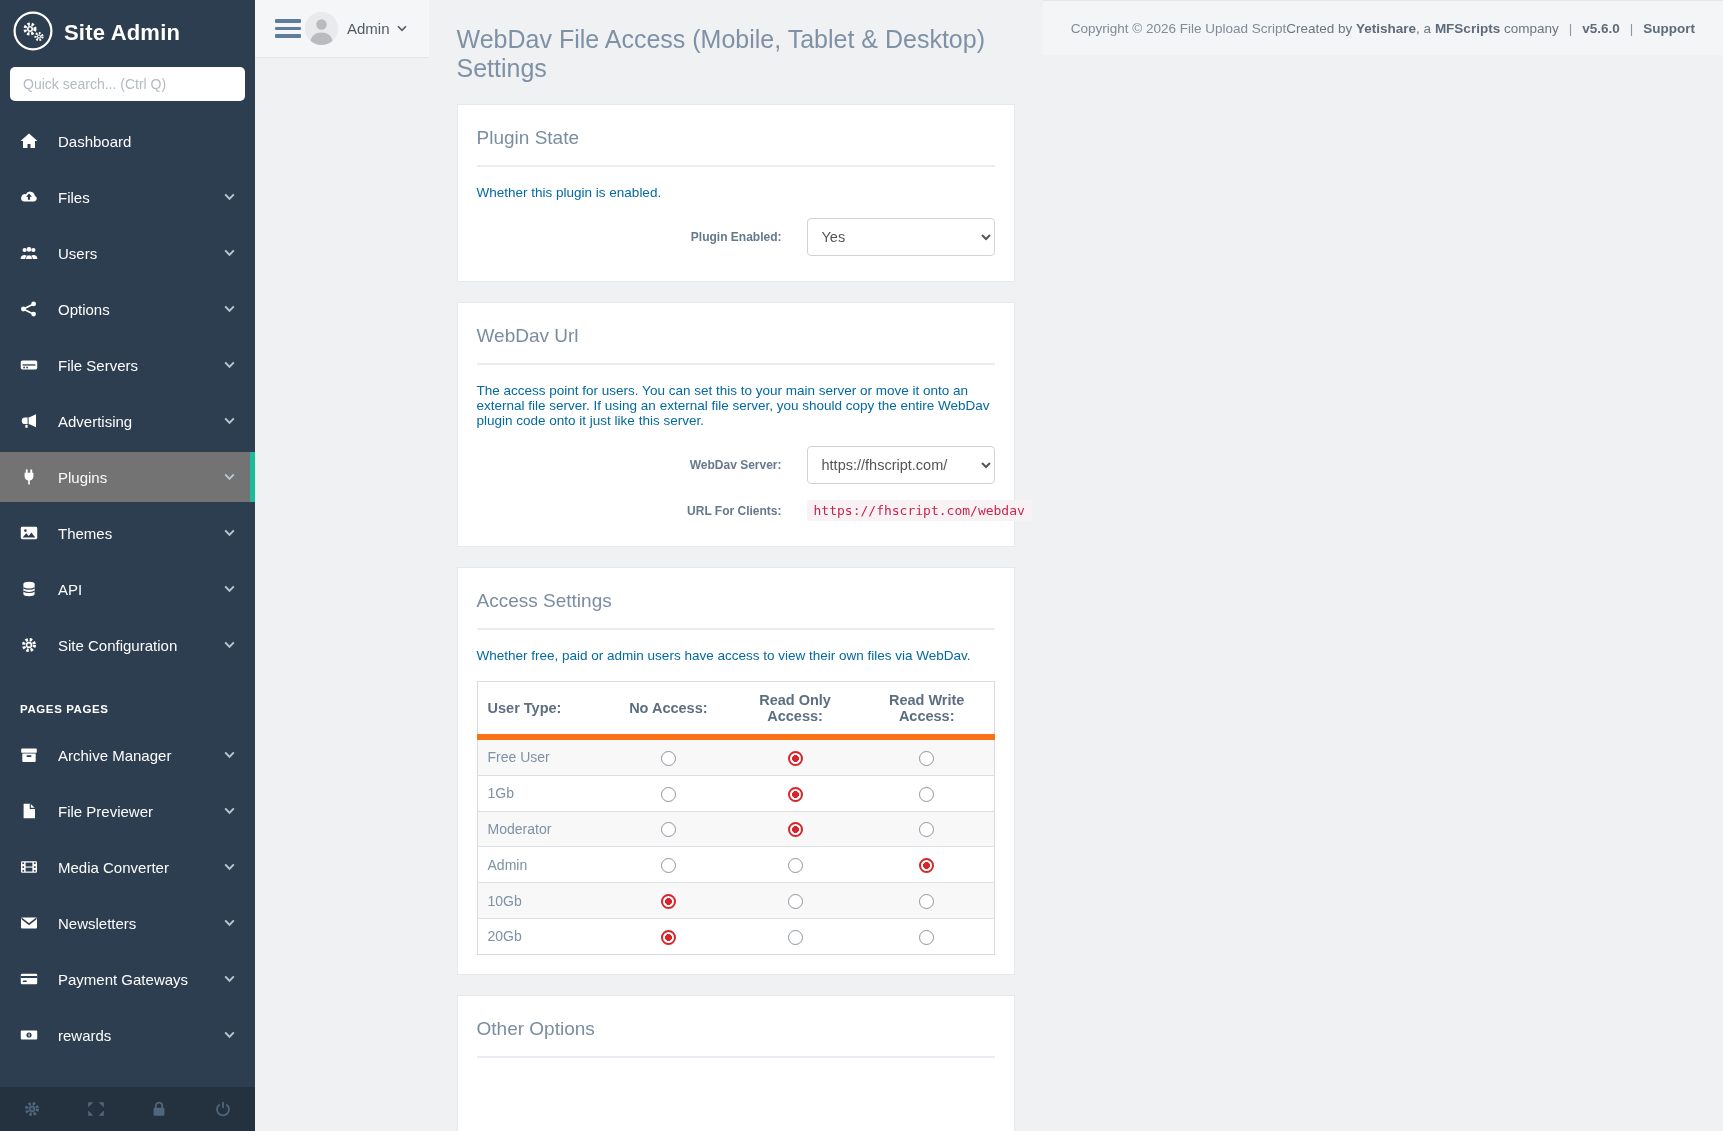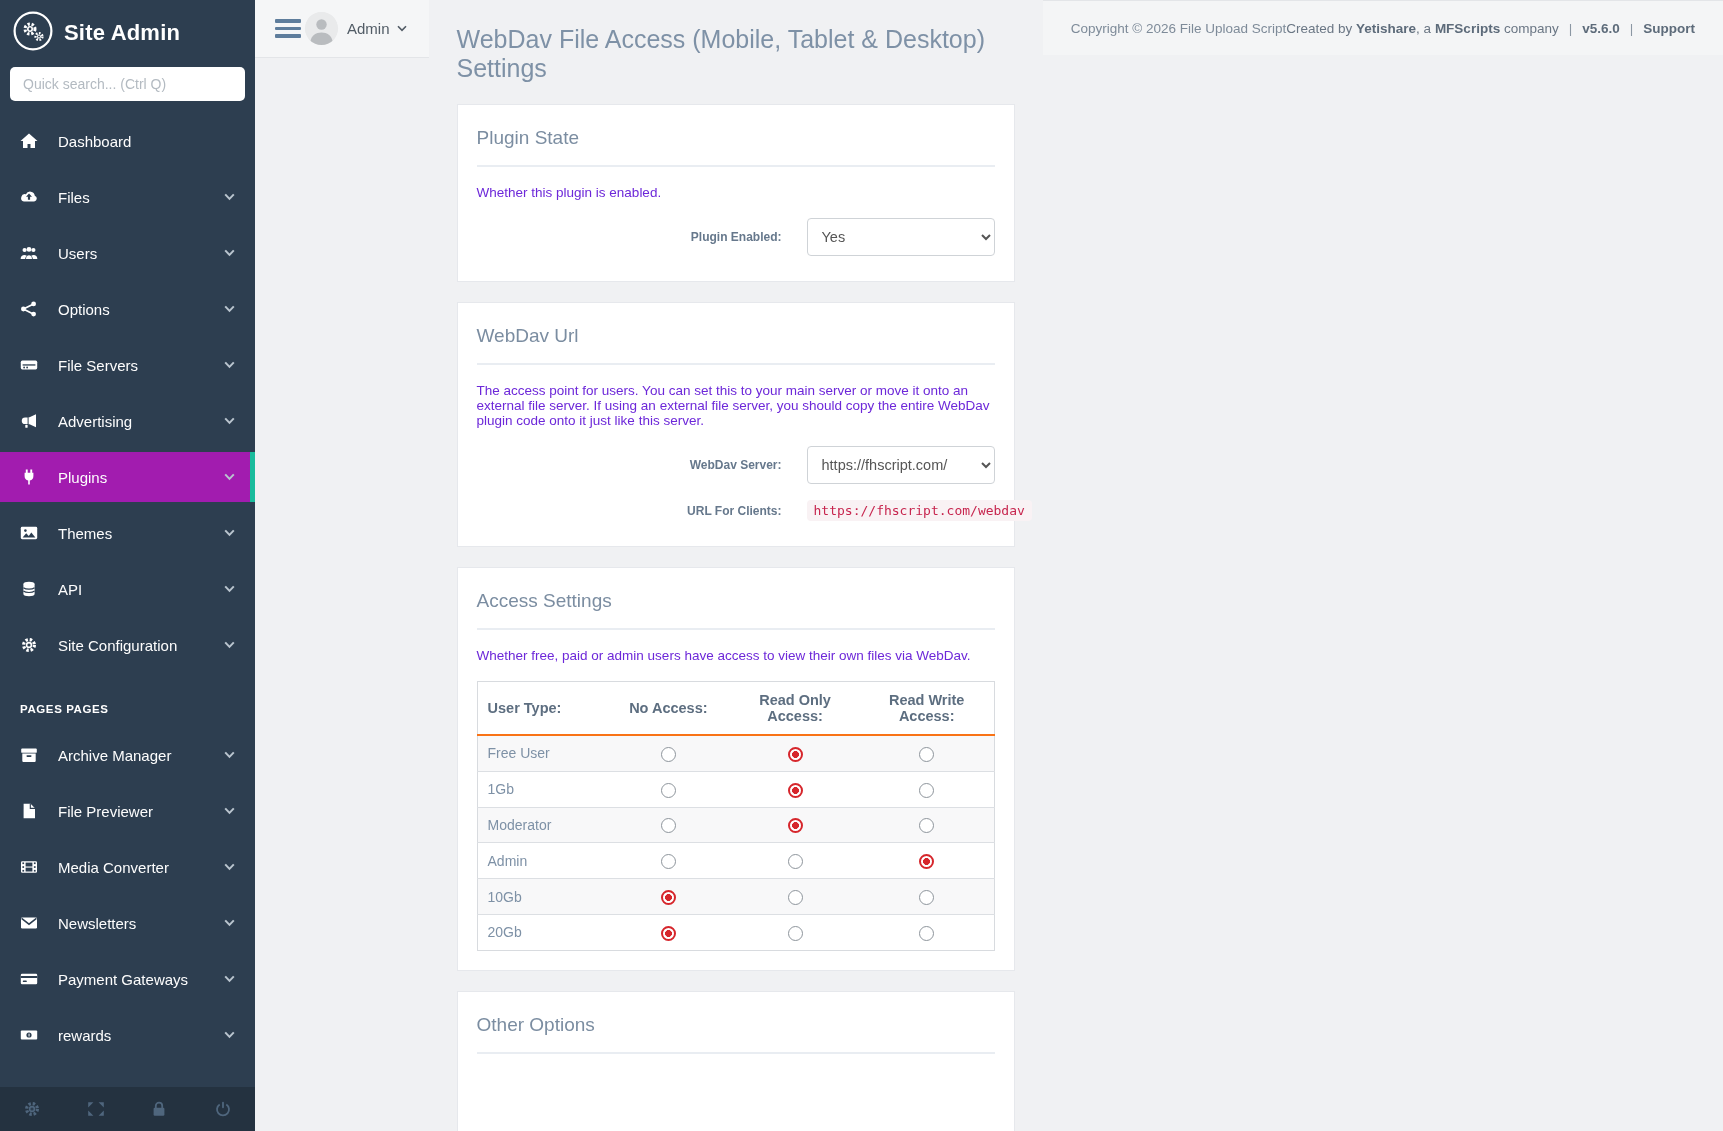--- a/index.html
+++ b/index.html
@@ -18,21 +18,21 @@
   .search-wrap input {
     width:100%; height:34px; border:none; border-radius:5px; padding:4px 13px;
     font-size:14px; color:#555; outline:none; font-family:inherit;
   }
   .search-wrap input::placeholder { color:#b3bac1; }
   .menu { flex:1; overflow:hidden; }
   .menu-item {
     height:50px; margin-bottom:6px; display:flex; align-items:center;
     padding:0 20px; font-size:15px; cursor:pointer;
   }
-  .menu-item.active { background:#a21caf; border-right:5px solid #1abc9c; padding-right:15px; }
+  .menu-item.active { background:#737373; border-right:5px solid #1abc9c; padding-right:15px; }
   .mi-icon { width:27px; display:flex; align-items:center; color:#fff; }
   .mi-label { flex:1; margin-left:11px; color:#fdfdfd; }
   .chev { color:#b9c4ce; display:flex; }
   .section-label { font-size:11.5px; font-weight:bold; letter-spacing:.6px; padding:27px 20px 15px; color:#fff; }
   .sidebar-bottom {
     height:44px; min-height:44px; background:#243240;
     display:flex; align-items:center; justify-content:space-around; color:#4f667d;
   }
   .sb-icon { display:flex; cursor:pointer; color:#4f667d; }
   
@@ -45,37 +45,37 @@
   .hamburger div { width:26px; height:3.5px; background:#5e7d9c; border-radius:1px; }
   .userbox { display:flex; align-items:center; gap:9px; cursor:pointer; }
   .avatar { width:33px; height:33px; border-radius:50%; background:#e9eaeb; overflow:hidden; display:flex; }
   .username { font-size:15px; color:#525c66; }
   .caret { color:#525c66; display:flex; margin-left:-2px; }
   .content { flex:1; overflow:hidden; padding:0 28px; }
   .page-title { font-size:25px; font-weight:400; color:#7e91a6; margin:25px 0 21px; }
   .card { background:#fff; border:1px solid #e6e8ec; padding:19px; margin-bottom:20px; }
   .card h2 { font-size:19px; font-weight:400; color:#7b8da1; margin:3px 0 16px; }
   .card-divider { border:none; border-top:2px solid #e9edf2; margin:0 0 18px; }
-  .desc { color:#6d28d9; font-size:13.5px; margin:0 0 18px; }
+  .desc { color:#0369a1; font-size:13.5px; margin:0 0 18px; }
   .form-row { display:flex; align-items:center; margin:4px 0 6px; }
   .form-row + .form-row { margin-top:16px; }
   .form-label { width:330px; min-width:330px; text-align:right; padding-right:25px; color:#66788c; font-weight:bold; font-size:12px; }
   select.ctl {
     width:527px; height:38px; border:1px solid #cfd3d7; border-radius:4px; background:#fff;
     font-size:14.5px; color:#555; padding:0 10px; font-family:inherit; outline:none;
   }
   .code {
     font-family:"DejaVu Sans Mono","Liberation Mono",monospace;
     font-size:13px; color:#c7254e; background:#f9f2f4; padding:3px 7px; border-radius:4px;
   }
   
   table.access { width:100%; border-collapse:collapse; border:1px solid #d8dbdf; table-layout:fixed; }
   table.access th {
     text-align:center; padding:10px 10px; font-size:14.5px; color:#5d6e80;
-    border-bottom:2px solid #f97316; font-weight:bold; background:#fff;
+    border-bottom:6px solid #f97316; font-weight:bold; background:#fff;
   }
   table.access th:first-child { text-align:left; }
   table.access col.c1 { width:25%; } table.access col.c2 { width:24%; }
   table.access col.c3 { width:25%; } table.access col.c4 { width:26%; }
   table.access td { padding:9px 10px; font-size:14px; color:#7e91a6; border-top:1px solid #dcdfe3; text-align:center; }
   table.access td:first-child { text-align:left; }
   table.access tbody tr:nth-child(odd) { background:#f8f8f9; }
   input[type=radio] {
     appearance:none; -webkit-appearance:none; width:15px; height:15px; margin:0;
     border:1px solid #8e959c; border-radius:50%; background:#fff; cursor:pointer; vertical-align:middle;

